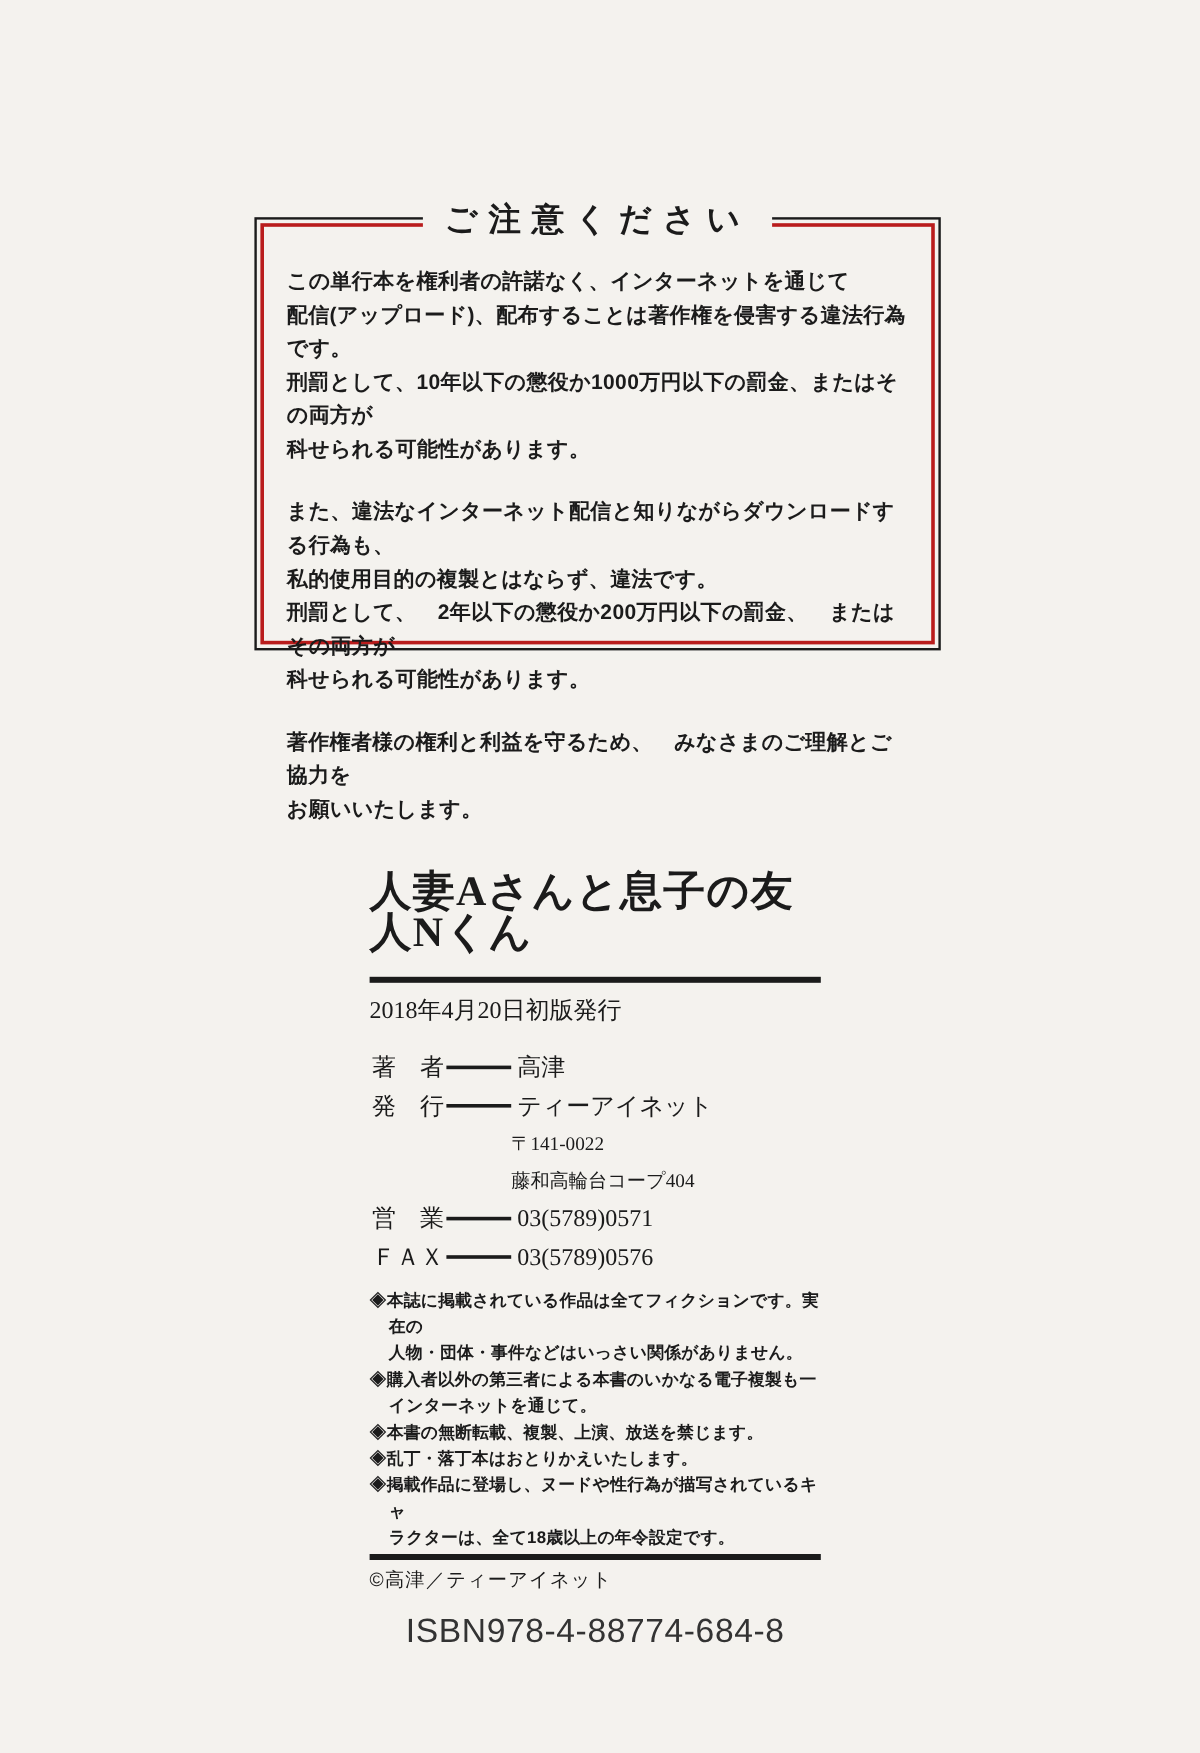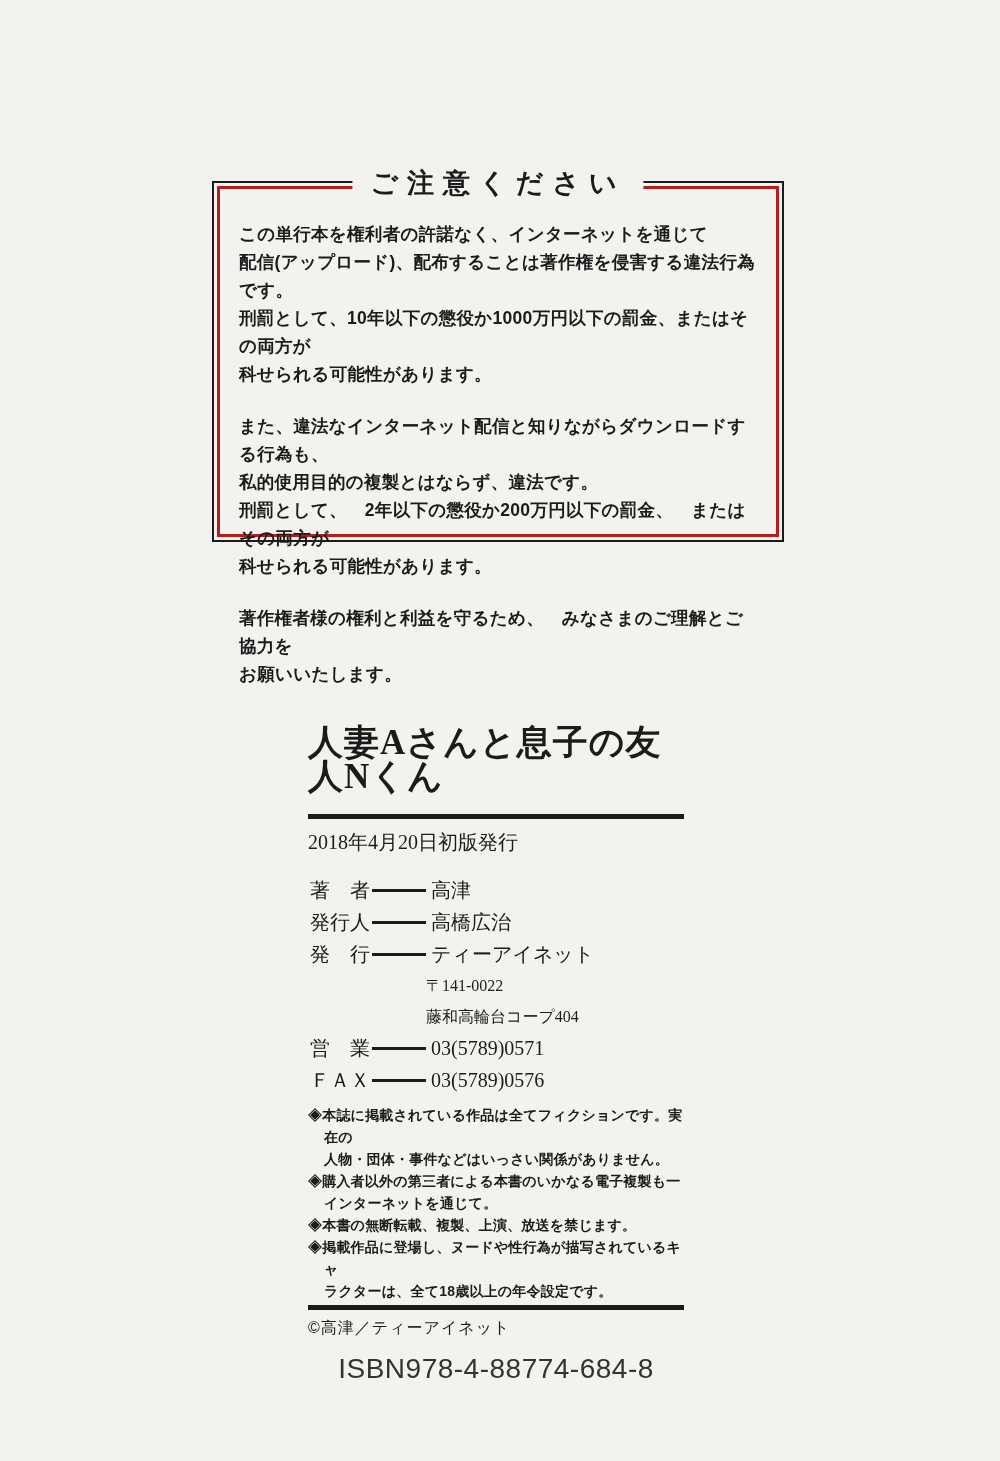--- a/index.html
+++ b/index.html
@@ -99,23 +99,20 @@
 
     <h1 class="book-title">人妻Aさんと息子の友人Nくん</h1>
     <div class="rule rule-top"></div>
     <div class="edition">2018年4月20日初版発行</div>
 
     <div class="credits">
       <div class="credit-row">
         <span class="credit-label">著　者</span><span class="leader-dash"></span><span>高津</span>
       </div>
       <div class="credit-row">
-        <span class="credit-label">発行人</span><span class="leader-dash"></span><span>高橋広治</span>
-      </div>
-      <div class="credit-row">
         <span class="credit-label">発　行</span><span class="leader-dash"></span><span>ティーアイネット</span>
       </div>
     </div>
 
     <div class="address">
       <div>〒141-0022</div>
       <div>藤和高輪台コープ404</div>
     </div>
 
     <div class="contacts">
@@ -126,20 +123,21 @@
         <span class="credit-label">ＦＡＸ</span><span class="leader-dash"></span><span>03(5789)0576</span>
       </div>
     </div>
 
     <div class="notes">
       <p class="note">◈本誌に掲載されている作品は全てフィクションです。実在の
 人物・団体・事件などはいっさい関係がありません。</p>
       <p class="note">◈購入者以外の第三者による本書のいかなる電子複製も一
 インターネットを通じて。</p>
       <p class="note">◈本書の無断転載、複製、上演、放送を禁じます。</p>
+      <p class="note">◈乱丁・落丁本はおとりかえいたします。</p>
       <p class="note">◈掲載作品に登場し、ヌードや性行為が描写されているキャ
 ラクターは、全て18歳以上の年令設定です。</p>
     </div>
 
     <div class="rule rule-bottom"></div>
     <div class="copyright">©高津／ティーアイネット</div>
     <div class="isbn">ISBN978-4-88774-684-8</div>
 
   </div>
 </div>

